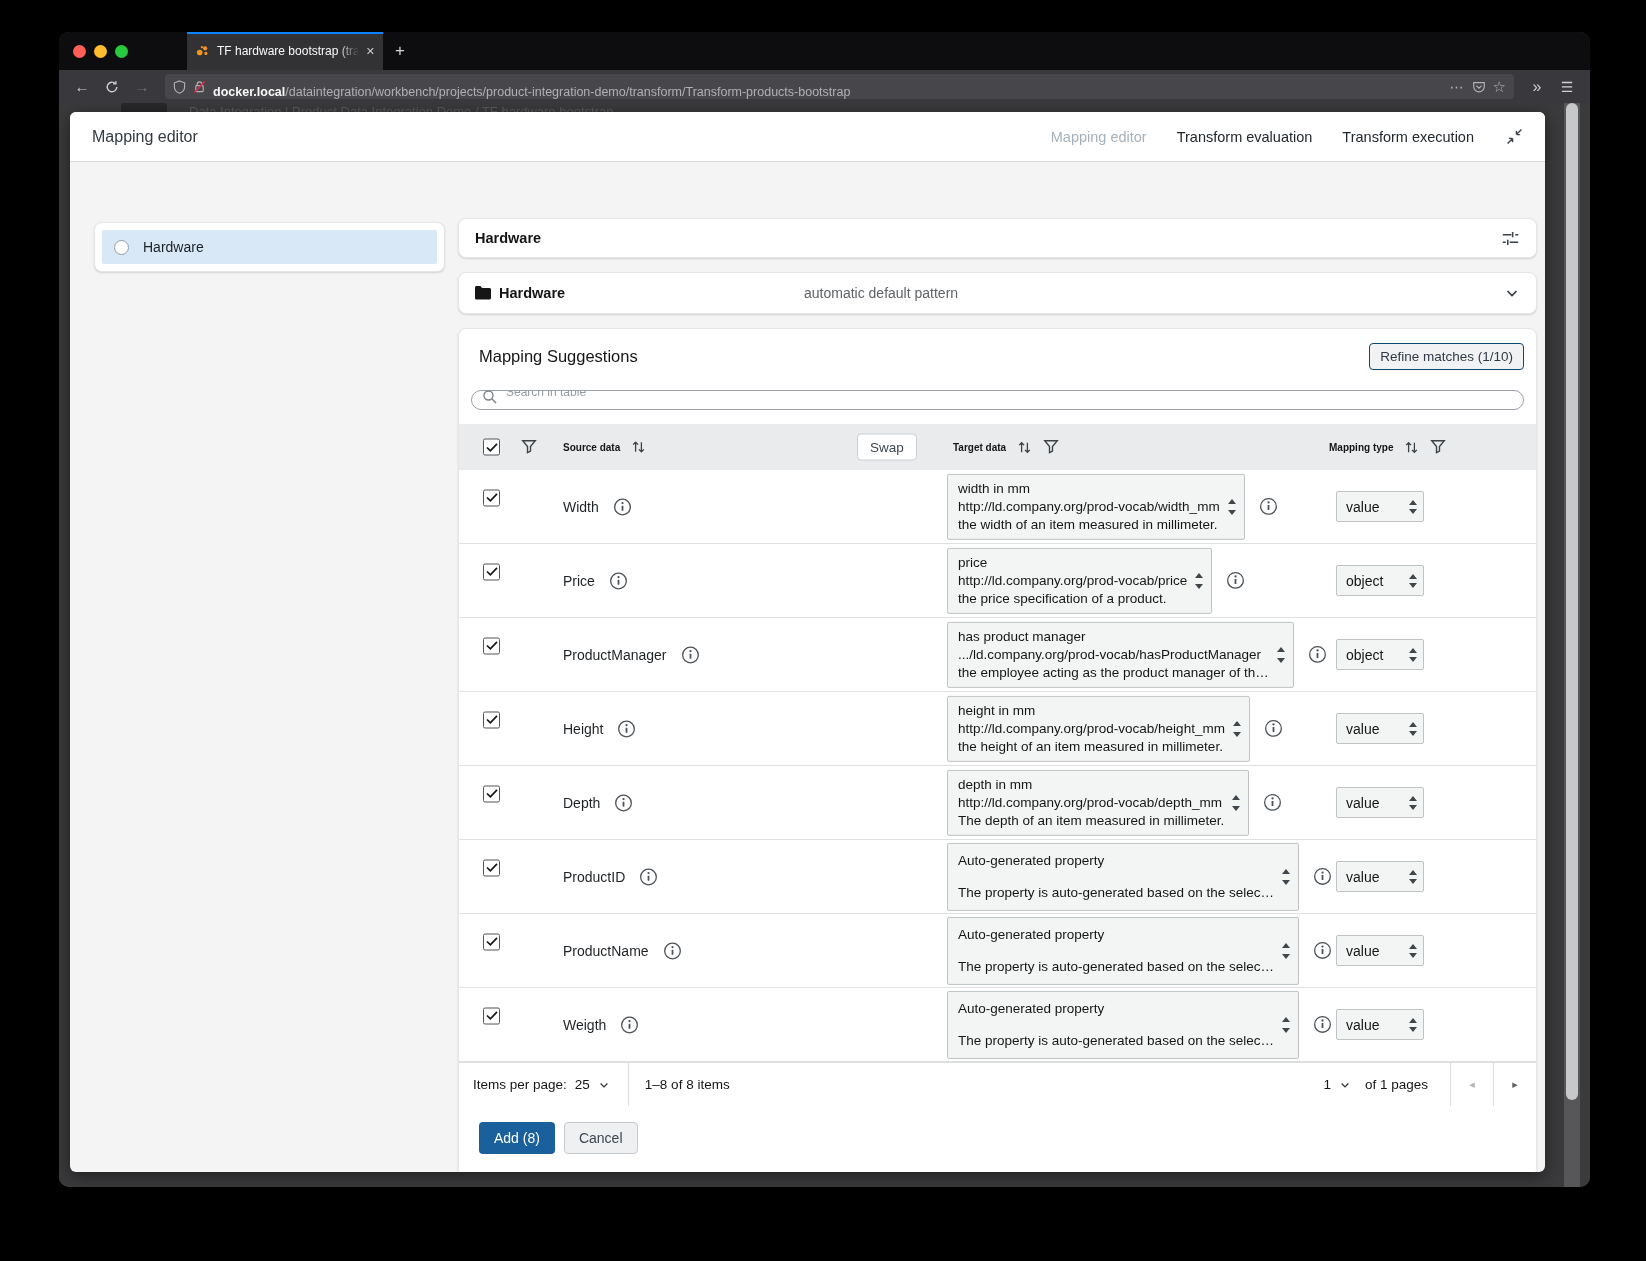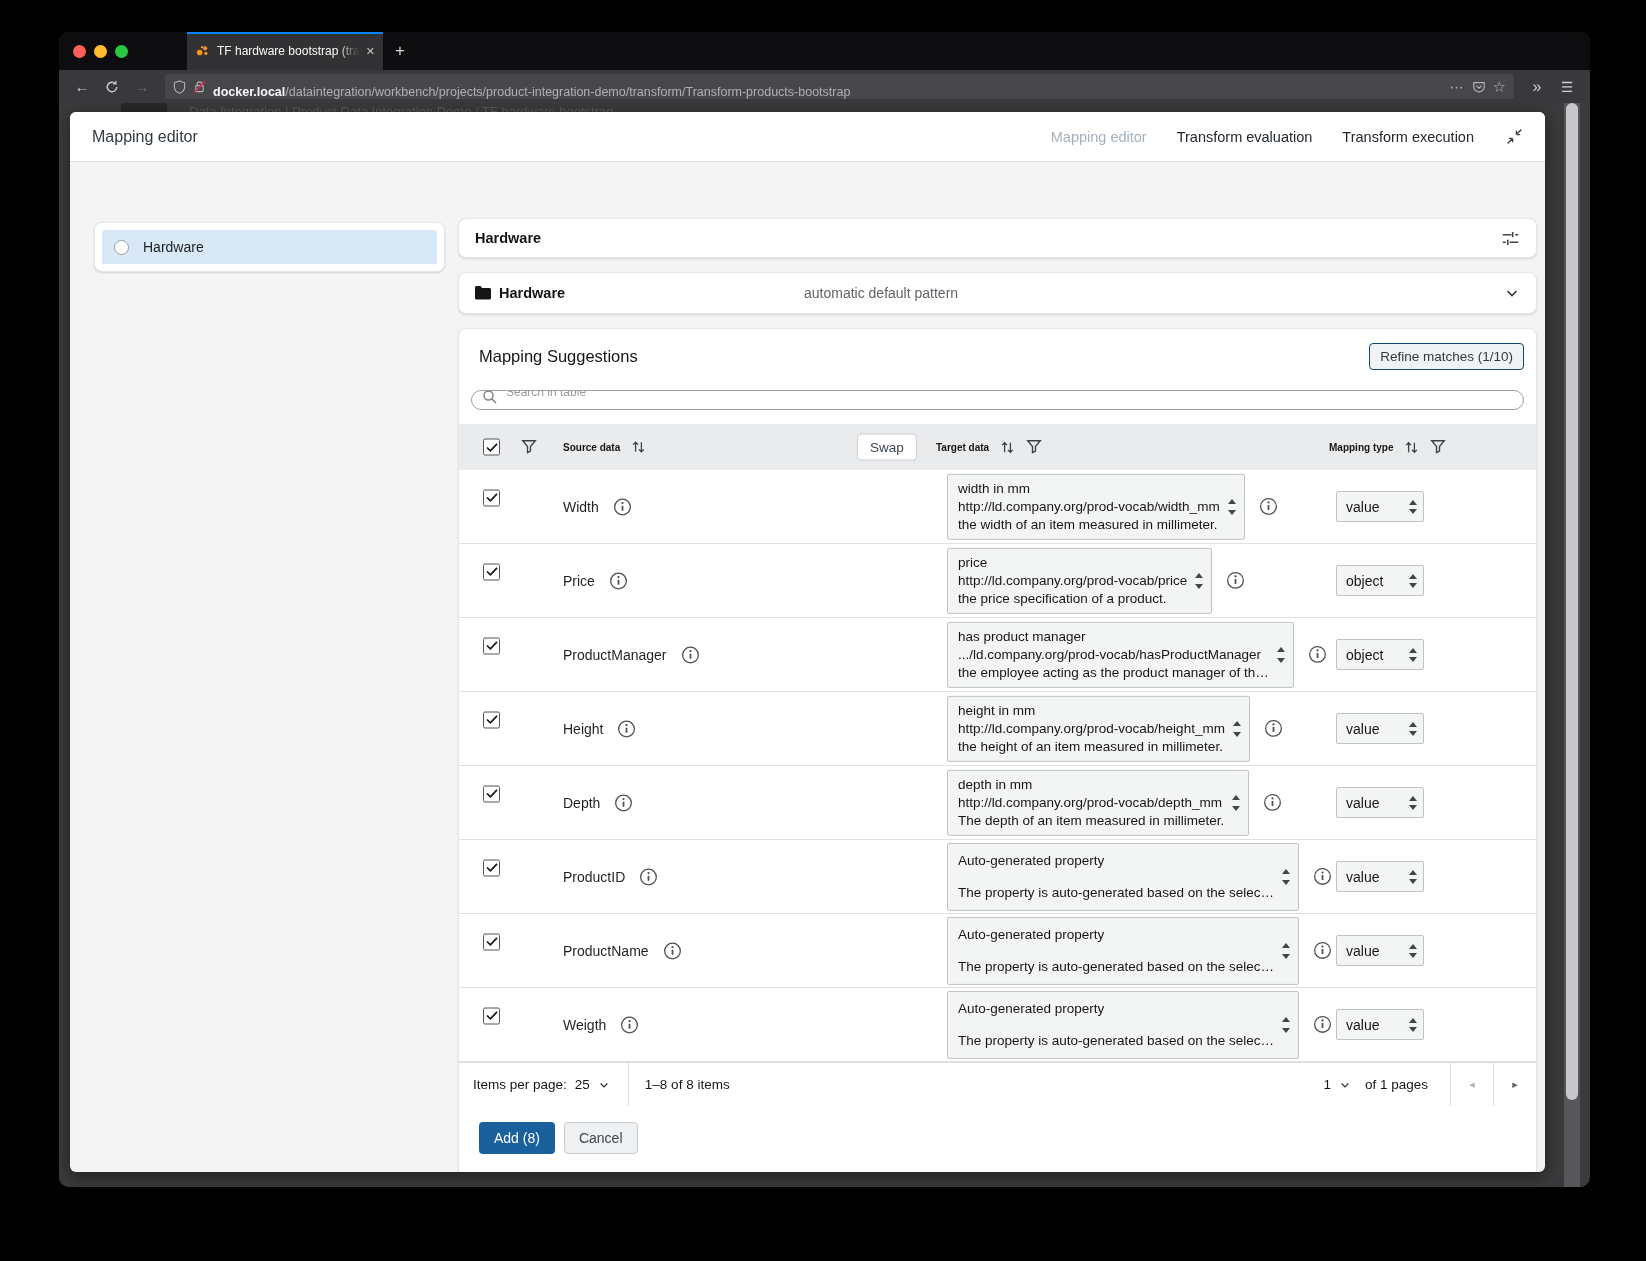--- a/index.html
+++ b/index.html
@@ -277,21 +277,21 @@
               </span>
               <span class="abs gap10" style="left:104px">
                 <span class="hlabel">Source data</span>
                 <span>
                   <svg width="17" height="15" viewBox="0 0 14 14" fill="none" stroke="#3c4348" stroke-width="1.2">
                       <path d="M4.3 11.5v-9M2 4.8l2.3-2.3 2.3 2.3M9.7 2.5v9M7.4 9.2l2.3 2.3 2.3-2.3"></path>
                     </svg>
                 </span>
               </span>
               <button class="abs swap-btn" style="left:398px">Swap</button>
-              <span class="abs gap10" style="left:477px">
+              <span class="abs gap10" style="left:494px">
                 <span class="hlabel">Target data</span>
                 <span>
                   <svg width="17" height="15" viewBox="0 0 14 14" fill="none" stroke="#3c4348" stroke-width="1.2">
                       <path d="M4.3 11.5v-9M2 4.8l2.3-2.3 2.3 2.3M9.7 2.5v9M7.4 9.2l2.3 2.3 2.3-2.3"></path>
                     </svg>
                 </span>
                 <span>
                   <svg width="16" height="16" viewBox="0 0 14 14" fill="none" stroke="#3c4348" stroke-width="1.2">
                       <path d="M1.5 1.5h11L8.3 6.6v3.9l-2.6 1.4V6.6z"></path>
                     </svg>

